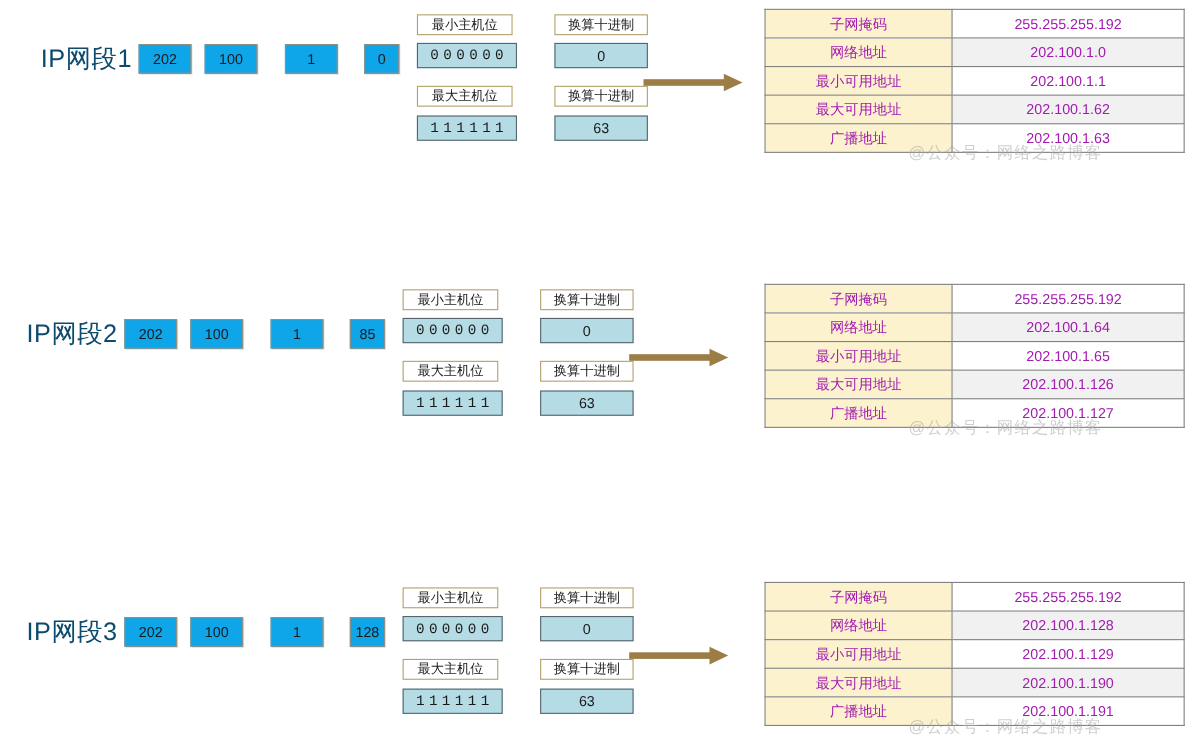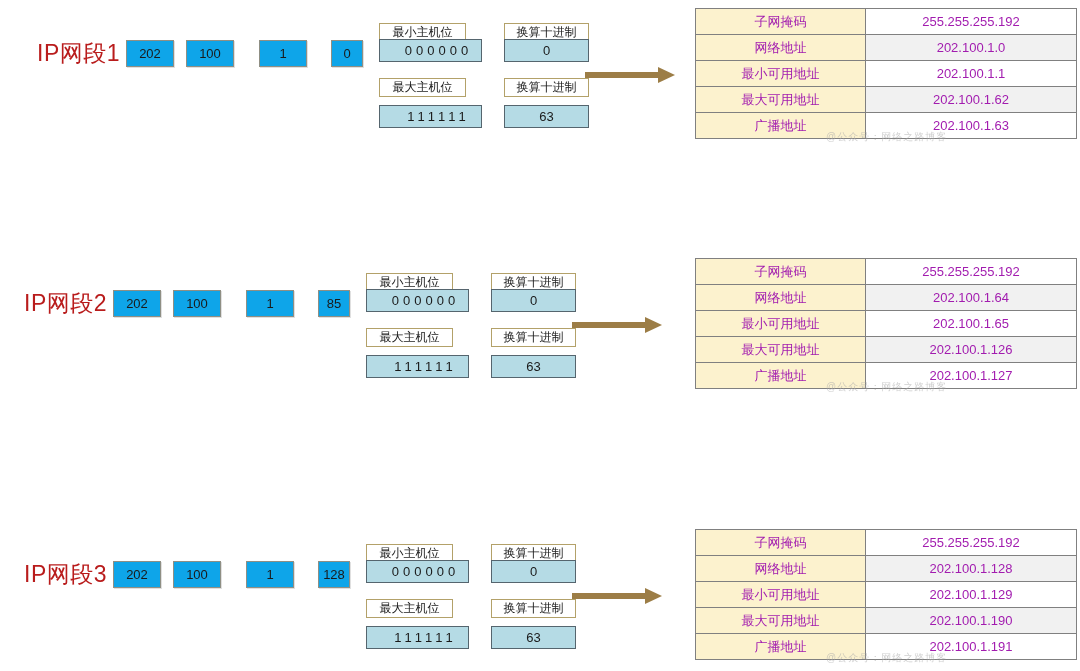--- a/index.html
+++ b/index.html
@@ -7,51 +7,51 @@
   .canvas{position:relative;width:1080px;height:671px;background:#fff;overflow:hidden;}
 
   .segment{position:absolute;left:0;width:1080px;height:165px;}
   .seg-1{top:8px;}
   .seg-2{top:258px;}
   .seg-3{top:529px;}
 
   .left-group{position:absolute;top:0;left:0;width:690px;height:160px;}
   .seg-1 .left-group{left:13px;}
 
-  .seg-label{position:absolute;left:24px;top:30px;font-size:23px;letter-spacing:.5px;color:#b91c1c;white-space:nowrap;}
+  .seg-label{position:absolute;left:24px;top:30px;font-size:23px;letter-spacing:.5px;color:#0c4a6e;white-space:nowrap;}
 
   .octet{position:absolute;top:32px;height:25px;line-height:25px;width:46px;text-align:center;
          font-size:13px;background:#0ea5e9;border:1px solid #8f8f84;box-shadow:1px 1px 0 rgba(0,0,0,.12);}
   .oct-1{left:113px;} .oct-2{left:173px;} .oct-3{left:246px;} .oct-4{left:318px;width:30px;}
 
   .mcol1{left:366px;width:85px;}
   .mcol2{left:491px;width:83px;}
   .mini-label{position:absolute;height:17px;line-height:17px;text-align:center;font-size:12px;
               background:#ffffff;border:1.5px solid #b3a169;white-space:nowrap;}
-  .row-a-lab{top:5px;margin-top:10px;}
+  .row-a-lab{top:5px;}
   .row-b-lab{top:70px;text-align:center;}
   .blue-box{position:absolute;height:21px;line-height:21px;text-align:center;font-size:13px;
             background:#b5dbe5;border:1.5px solid #55656e;}
   .row-a-val{top:31px;}
   .row-b-val{top:97px;}
-  .bits{letter-spacing:4px;padding-left:16px;box-sizing:content-box;}
+  .bits{letter-spacing:4px;padding-left:4px;box-sizing:content-box;font-family:Liberation Mono, monospace;}
 
   .arrow{position:absolute;left:572px;top:59px;width:90px;height:16px;}
   .arrow .shaft{position:absolute;left:0;top:5px;width:74px;height:6px;background:#9c7d46;}
   .arrow .head{position:absolute;right:0;top:0;width:0;height:0;
                border-left:17px solid #9c7d46;border-top:8px solid transparent;border-bottom:8px solid transparent;}
 
   table.result-table{position:absolute;left:695px;top:0;border-collapse:collapse;table-layout:fixed;
                      font-size:13px;color:#a21caf;}
   table.result-table td{border:1px solid #808080;height:25px;text-align:center;padding:0;overflow:hidden;}
   td.k{width:169px;background:#fcf2ce;}
   td.v{width:210px;background:#ffffff;}
   tr:nth-child(even) td.v{background:#f1f1f1;}
 
-  .watermark{position:absolute;left:826px;top:122px;font-size:10px;color:#a9a9a9;opacity:.55;
+  .watermark{position:absolute;left:826px;top:122px;font-size:15px;color:#a9a9a9;opacity:.55;
              letter-spacing:1px;white-space:nowrap;}
 </style>
 </head>
 <body>
 
 <div class="canvas">
 
   <div class="segment seg-1">
     <div class="left-group">
       <div class="seg-label">IP网段1</div>

